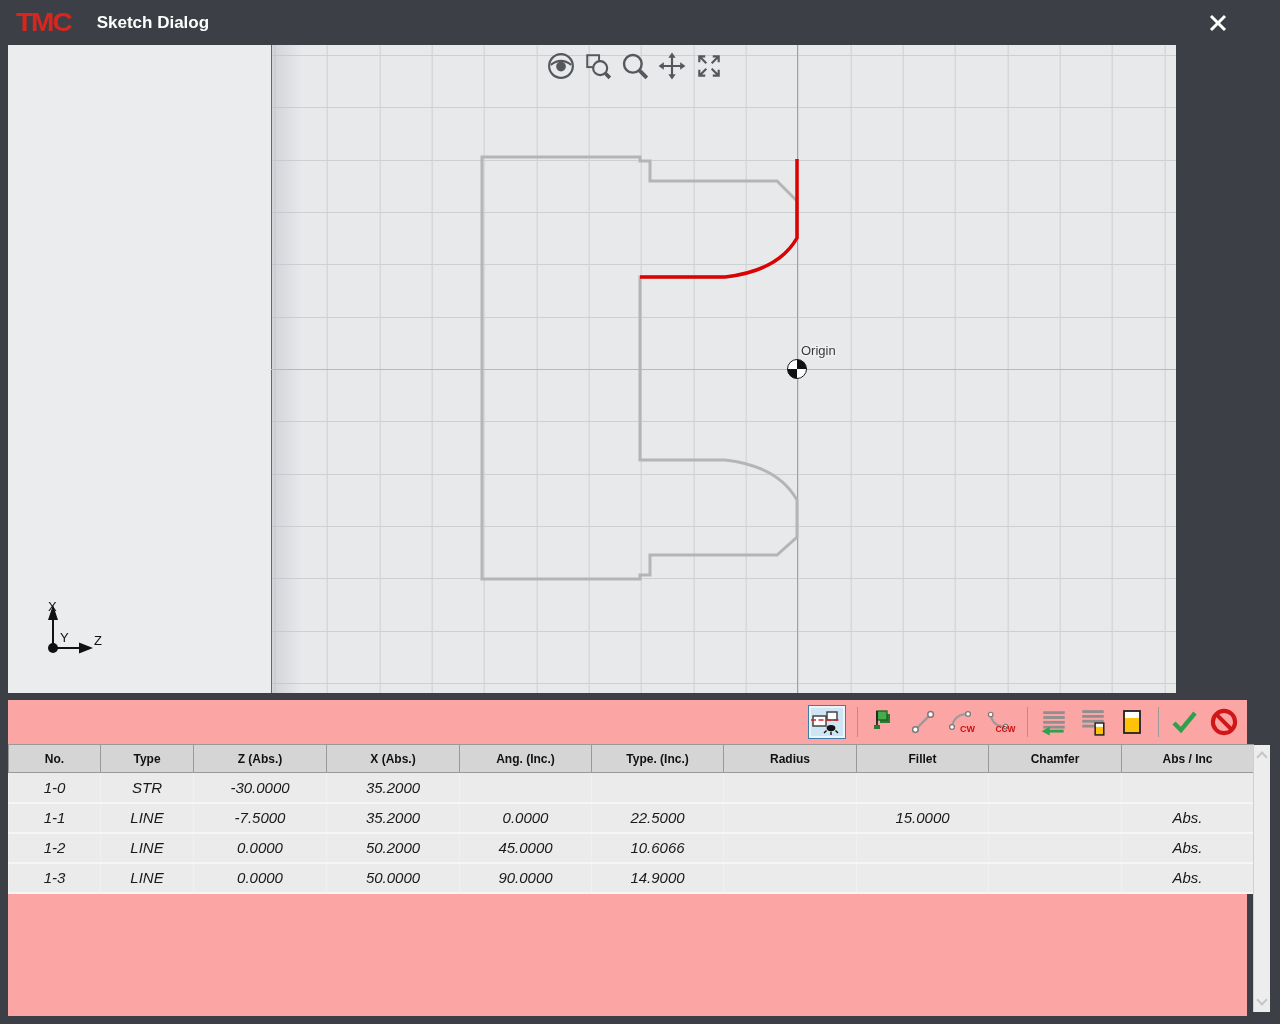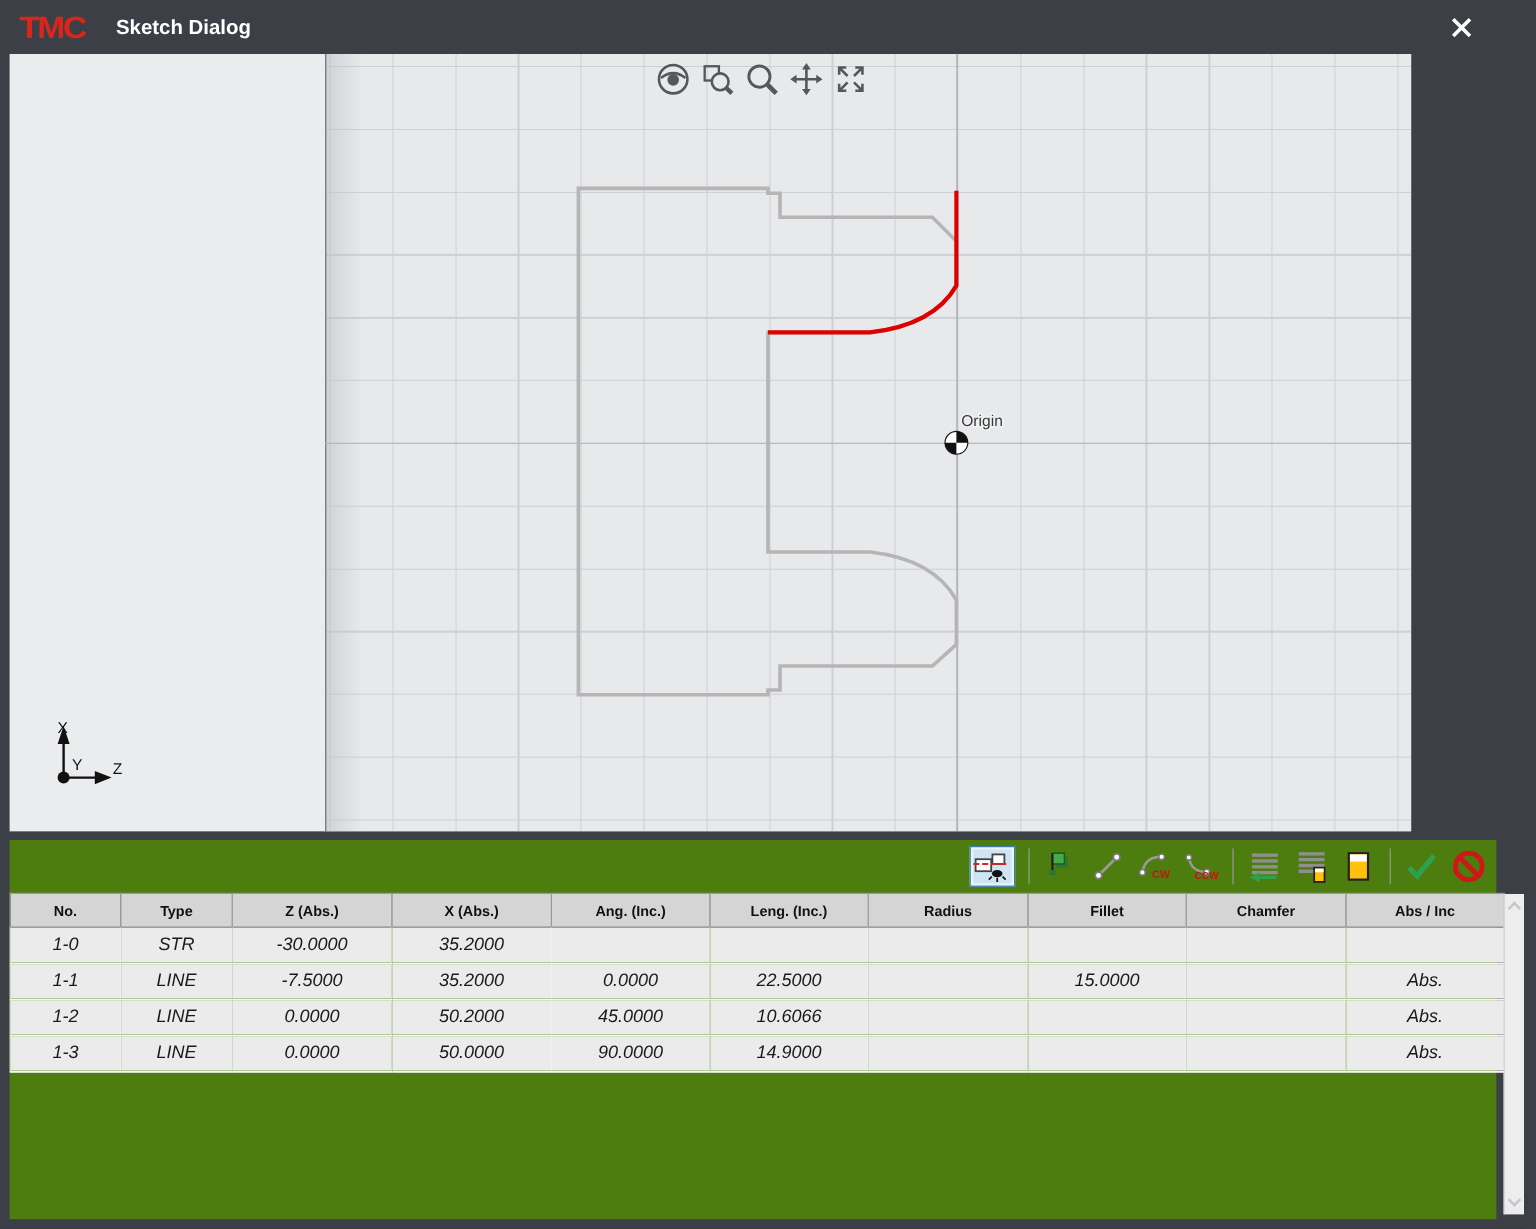--- a/index.html
+++ b/index.html
@@ -30,21 +30,21 @@
   .view-toolbar .vbtn{width:30px;height:30px;display:flex;align-items:center;justify-content:center;cursor:pointer;}
 
   
   .back-widget{position:absolute;left:1160px;top:10px;width:100px;height:140px;}
   .back-label-txt{fill:#ffffff;font-size:9px;font-weight:bold;letter-spacing:1px;}
 
   
   .divider{position:absolute;left:8px;top:693px;width:1264px;height:7px;background:#3c4046;}
 
   
-  .panel{position:absolute;left:8px;top:700px;width:1239px;height:316px;background:#4d7c0f;}
+  .panel{position:absolute;left:8px;top:700px;width:1239px;height:316px;background:#fca5a5;}
   .panel-toolbar{position:absolute;top:0;left:0;right:8px;height:44px;display:flex;justify-content:flex-end;align-items:center;gap:9px;}
   .tbtn{width:30px;height:30px;display:flex;align-items:center;justify-content:center;cursor:pointer;}
   .tbtn.selected{width:38px;height:34px;border:1px solid #3f7ca8;background:#cfe5f4;box-shadow:inset 0 0 0 2px #e9f4fb;}
   .tsep{width:1px;height:30px;background:#9a9a9a;margin:0 2px;}
 
   
   table.sketch{position:absolute;left:0;top:44px;border-collapse:collapse;table-layout:fixed;width:1245px;}
   table.sketch th{height:28px;background:#d5d5d5;border:1px solid #999;font-size:12px;font-weight:bold;color:#111;}
   table.sketch td{height:30px;background:#ebebeb;border-right:1px solid #f0f0f1;border-left:1px solid #f0f0f1;border-bottom:2px solid #f6f6f7;font-size:15px;color:#1a1a1a;padding:0 12px;white-space:nowrap;overflow:hidden;font-style:italic;}
   td.ctr{text-align:center;padding:0 4px;}
@@ -264,21 +264,21 @@
         <col style="width:133px">
           <col style="width:132px">
       </colgroup>
       <thead>
         <tr>
           <th>No.</th>
           <th>Type</th>
           <th>Z (Abs.)</th>
           <th>X (Abs.)</th>
           <th>Ang. (Inc.)</th>
-          <th>Leng. (Inc.)</th>
+          <th>Type. (Inc.)</th>
           <th>Radius</th>
           <th>Fillet</th>
           <th>Chamfer</th>
           <th>Abs / Inc</th>
         </tr>
       </thead>
       <tbody>
         <tr>
           <td class="ctr">1-0</td>
           <td class="ctr">STR</td>

